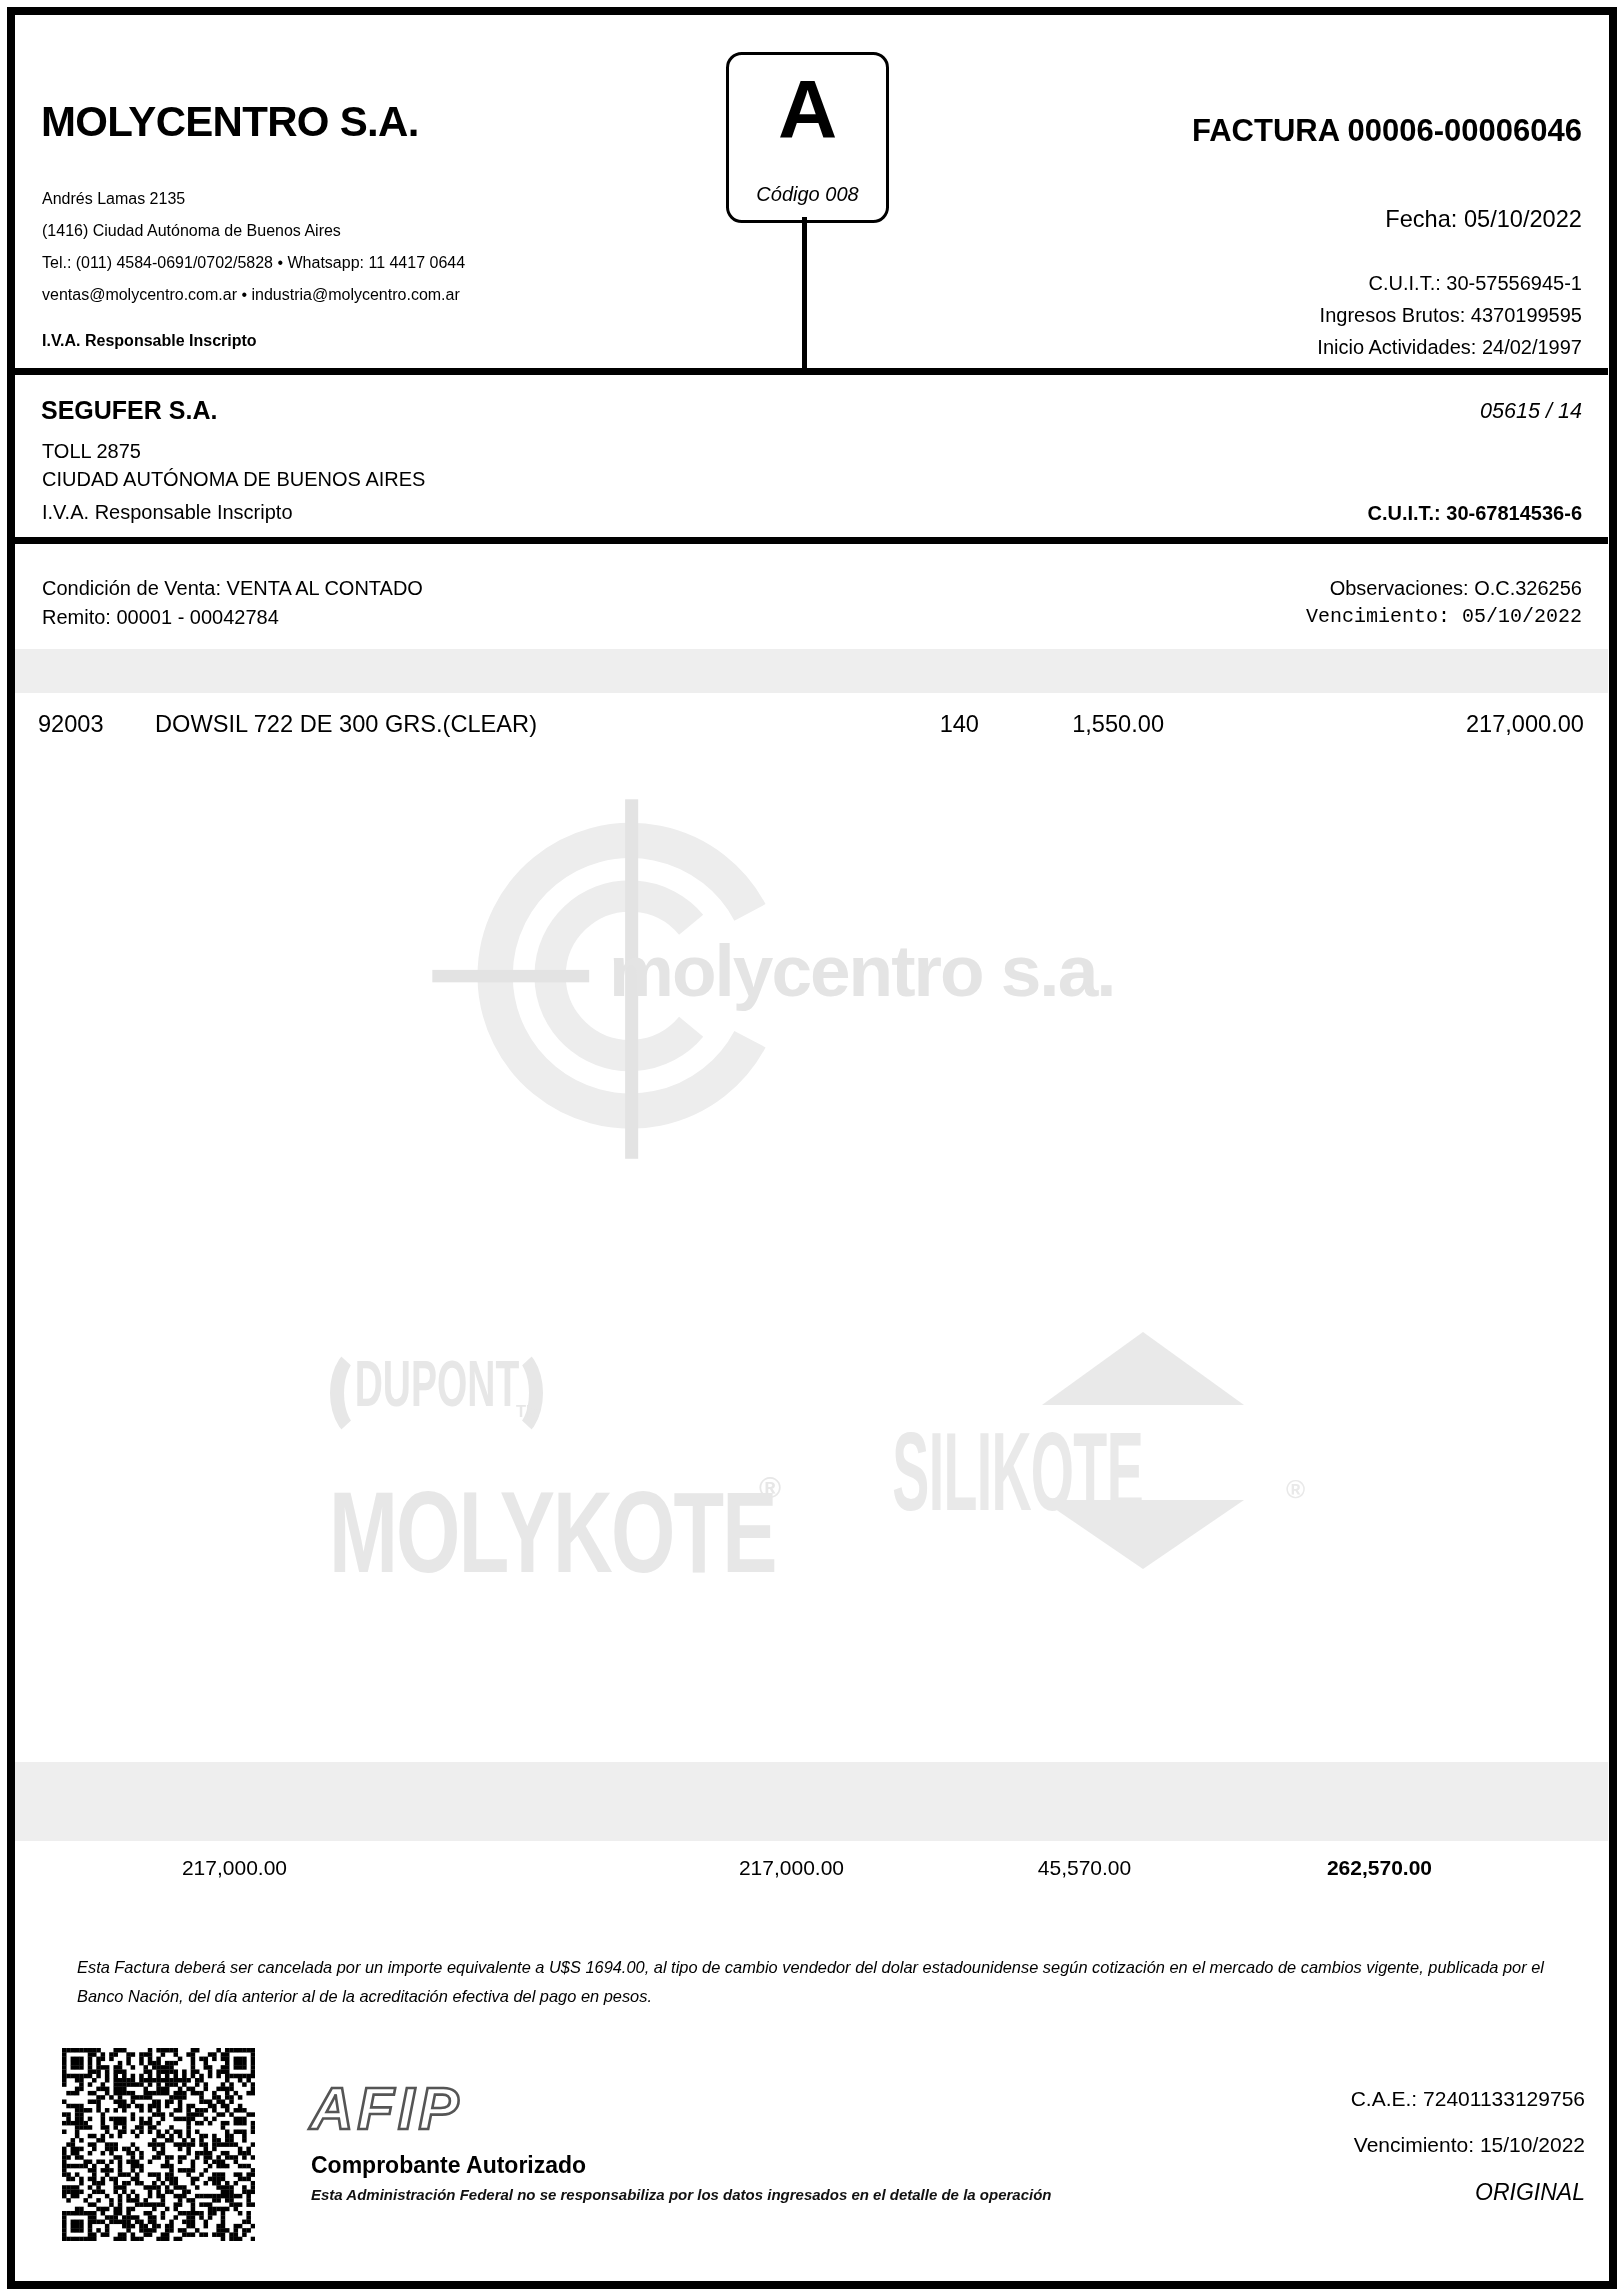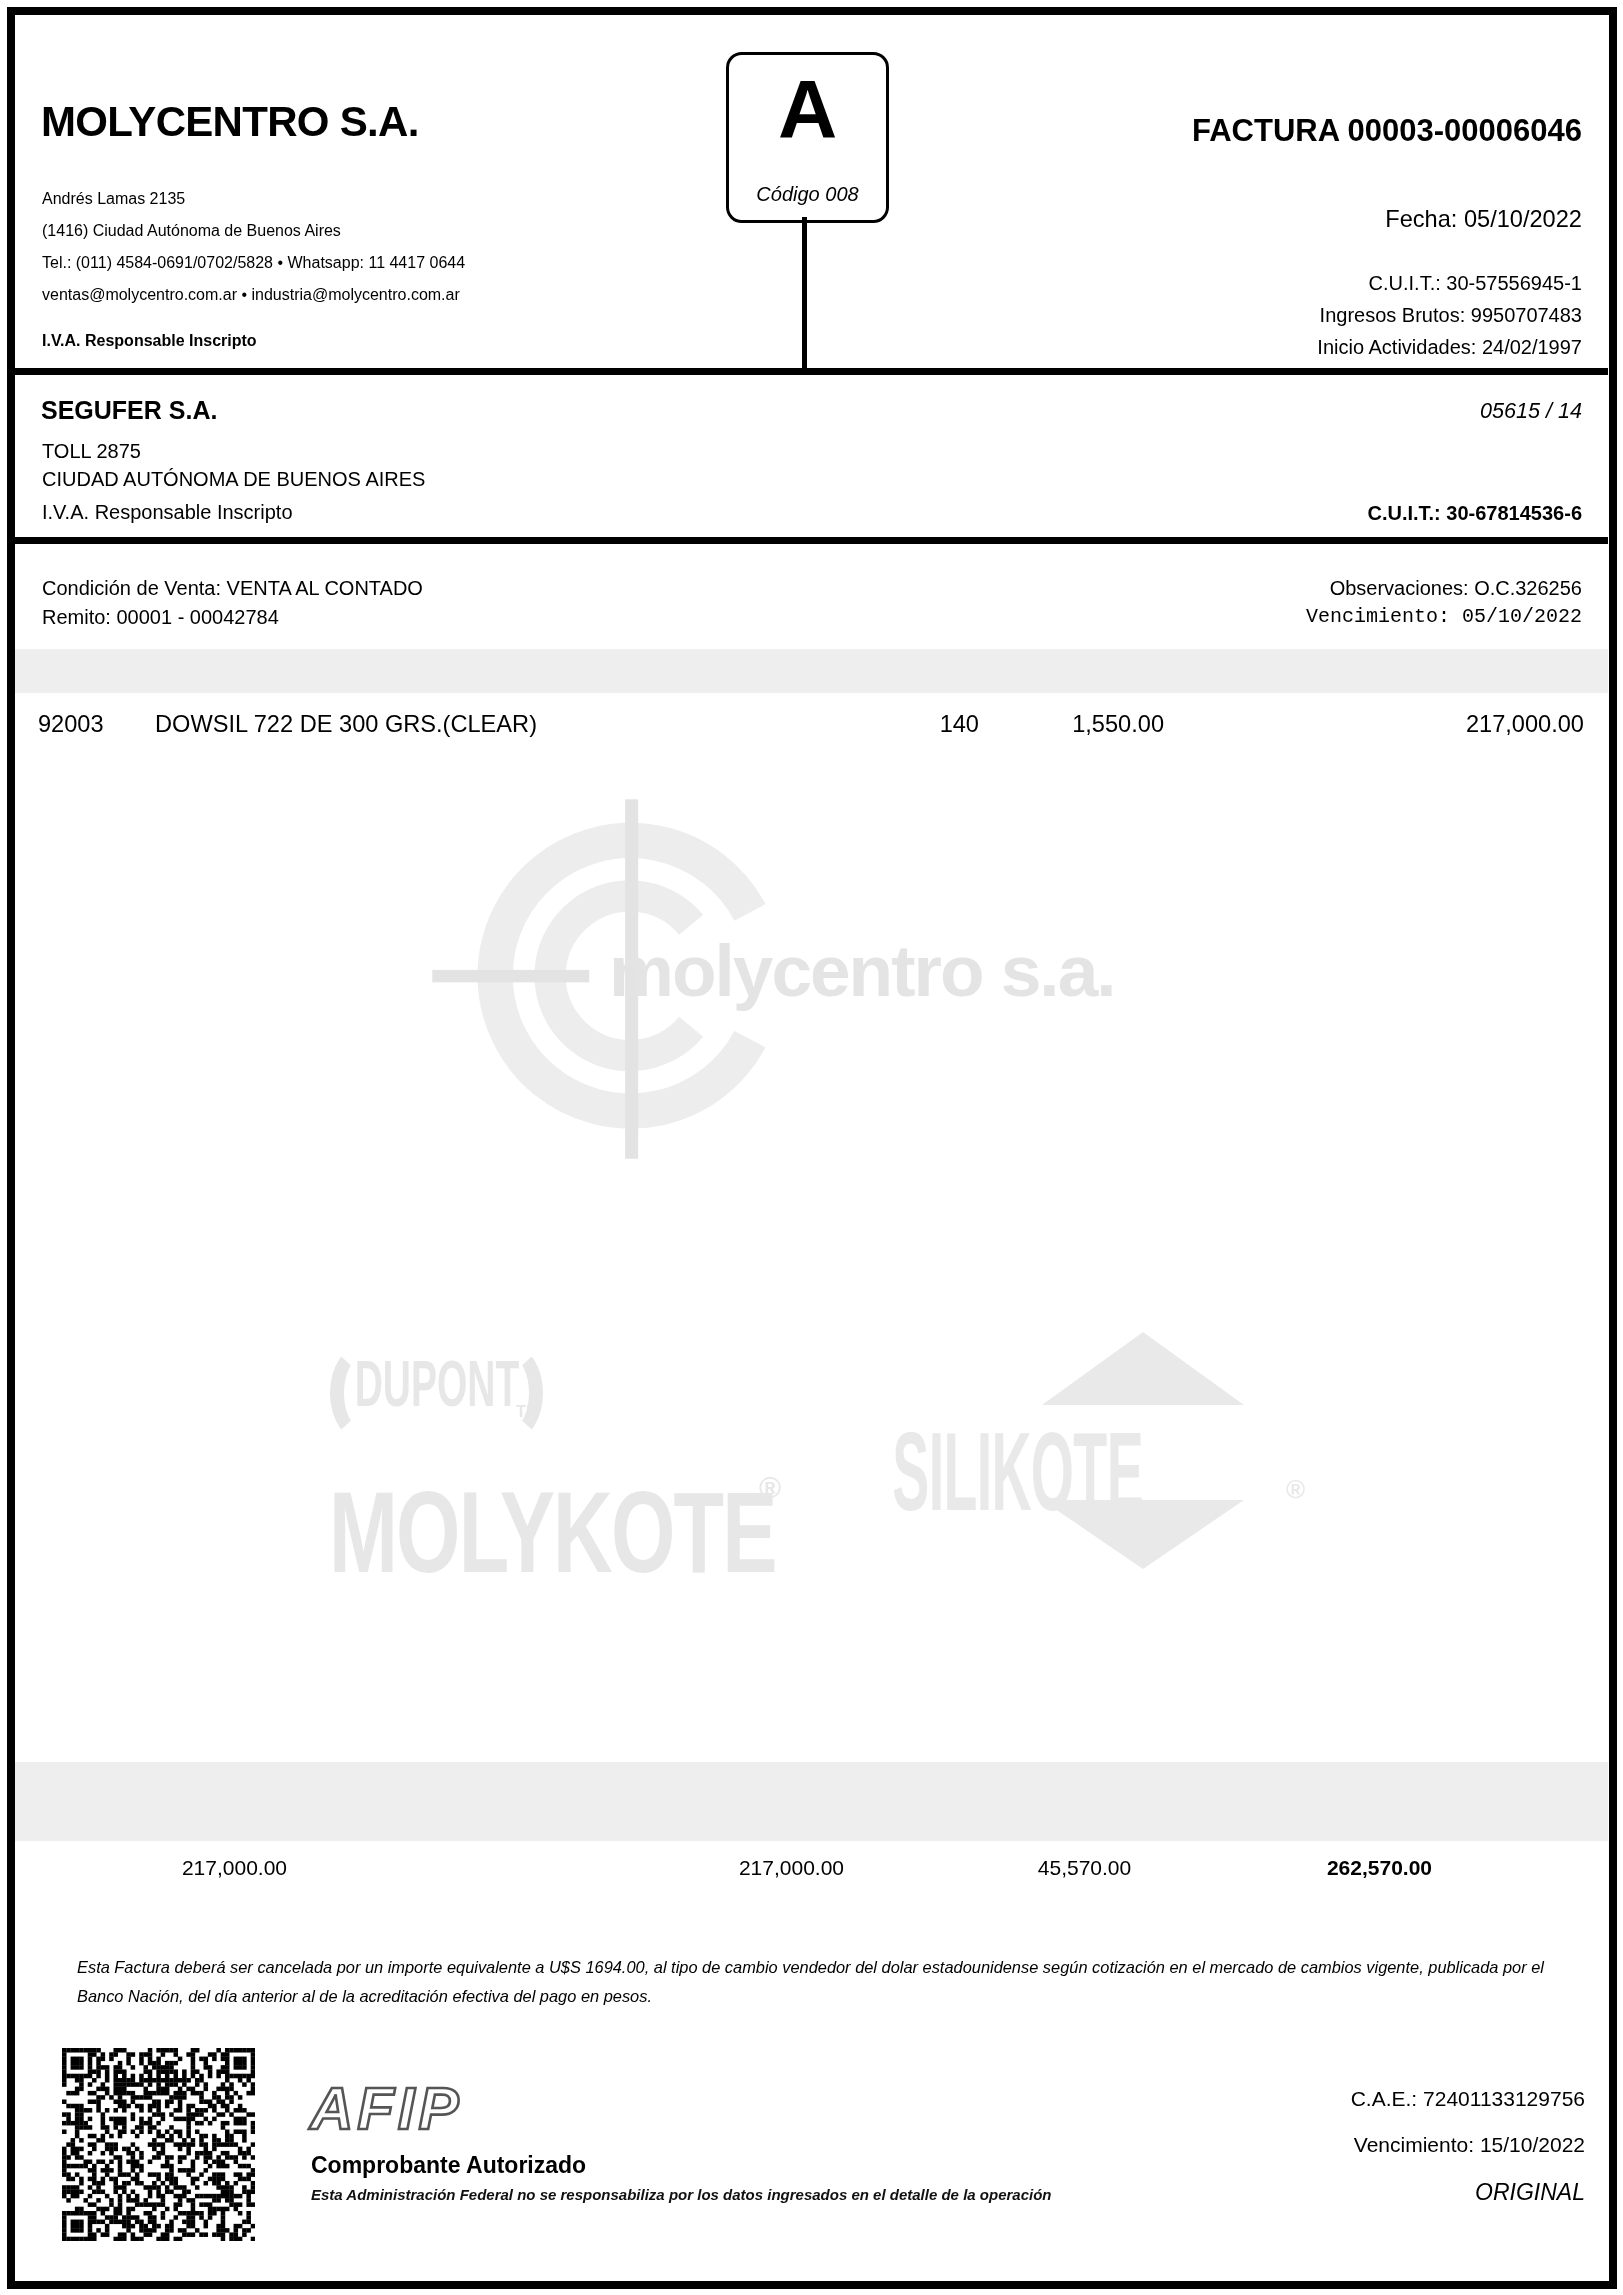--- a/index.html
+++ b/index.html
@@ -77,24 +77,24 @@
   <div class="abs addr" style="left:42px;top:247px;">Tel.: (011) 4584-0691/0702/5828 • Whatsapp: 11 4417 0644</div>
   <div class="abs addr" style="left:42px;top:279px;">ventas@molycentro.com.ar • industria@molycentro.com.ar</div>
   <div class="abs addr b" style="left:42px;top:325px;">I.V.A. Responsable Inscripto</div>
 
   <div class="letterbox">
     <div class="letter-a">A</div>
     <div class="letter-code">Código 008</div>
   </div>
   <div class="abs" style="left:802px;top:217px;width:4.6px;height:153px;background:#000;"></div>
 
-  <div class="abs big-title r" style="right:41px;top:113px;">FACTURA 00003-00006046</div>
+  <div class="abs big-title r" style="right:41px;top:113px;">FACTURA 00006-00006046</div>
   <div class="abs fecha r" style="right:41px;top:206px;">Fecha: 05/10/2022</div>
   <div class="abs info r" style="right:41px;top:267px;">C.U.I.T.: 30-57556945-1</div>
-  <div class="abs info r" style="right:41px;top:299px;">Ingresos Brutos: 9950707483</div>
+  <div class="abs info r" style="right:41px;top:299px;">Ingresos Brutos: 4370199595</div>
   <div class="abs info r" style="right:41px;top:331px;">Inicio Actividades: 24/02/1997</div>
 
   <div class="divider" style="top:368px;"></div>
 
   <div class="abs cust-name" style="left:41px;top:396px;">SEGUFER S.A.</div>
   <div class="abs info" style="left:42px;top:435px;">TOLL 2875</div>
   <div class="abs info" style="left:42px;top:463px;">CIUDAD AUTÓNOMA DE BUENOS AIRES</div>
   <div class="abs info" style="left:42px;top:496px;">I.V.A. Responsable Inscripto</div>
   <div class="abs i r" style="right:41px;top:398px;font-size:21.6px;">05615 / 14</div>
   <div class="abs info r" style="right:41px;top:497px;font-weight:bold;">C.U.I.T.: 30-67814536-6</div>

